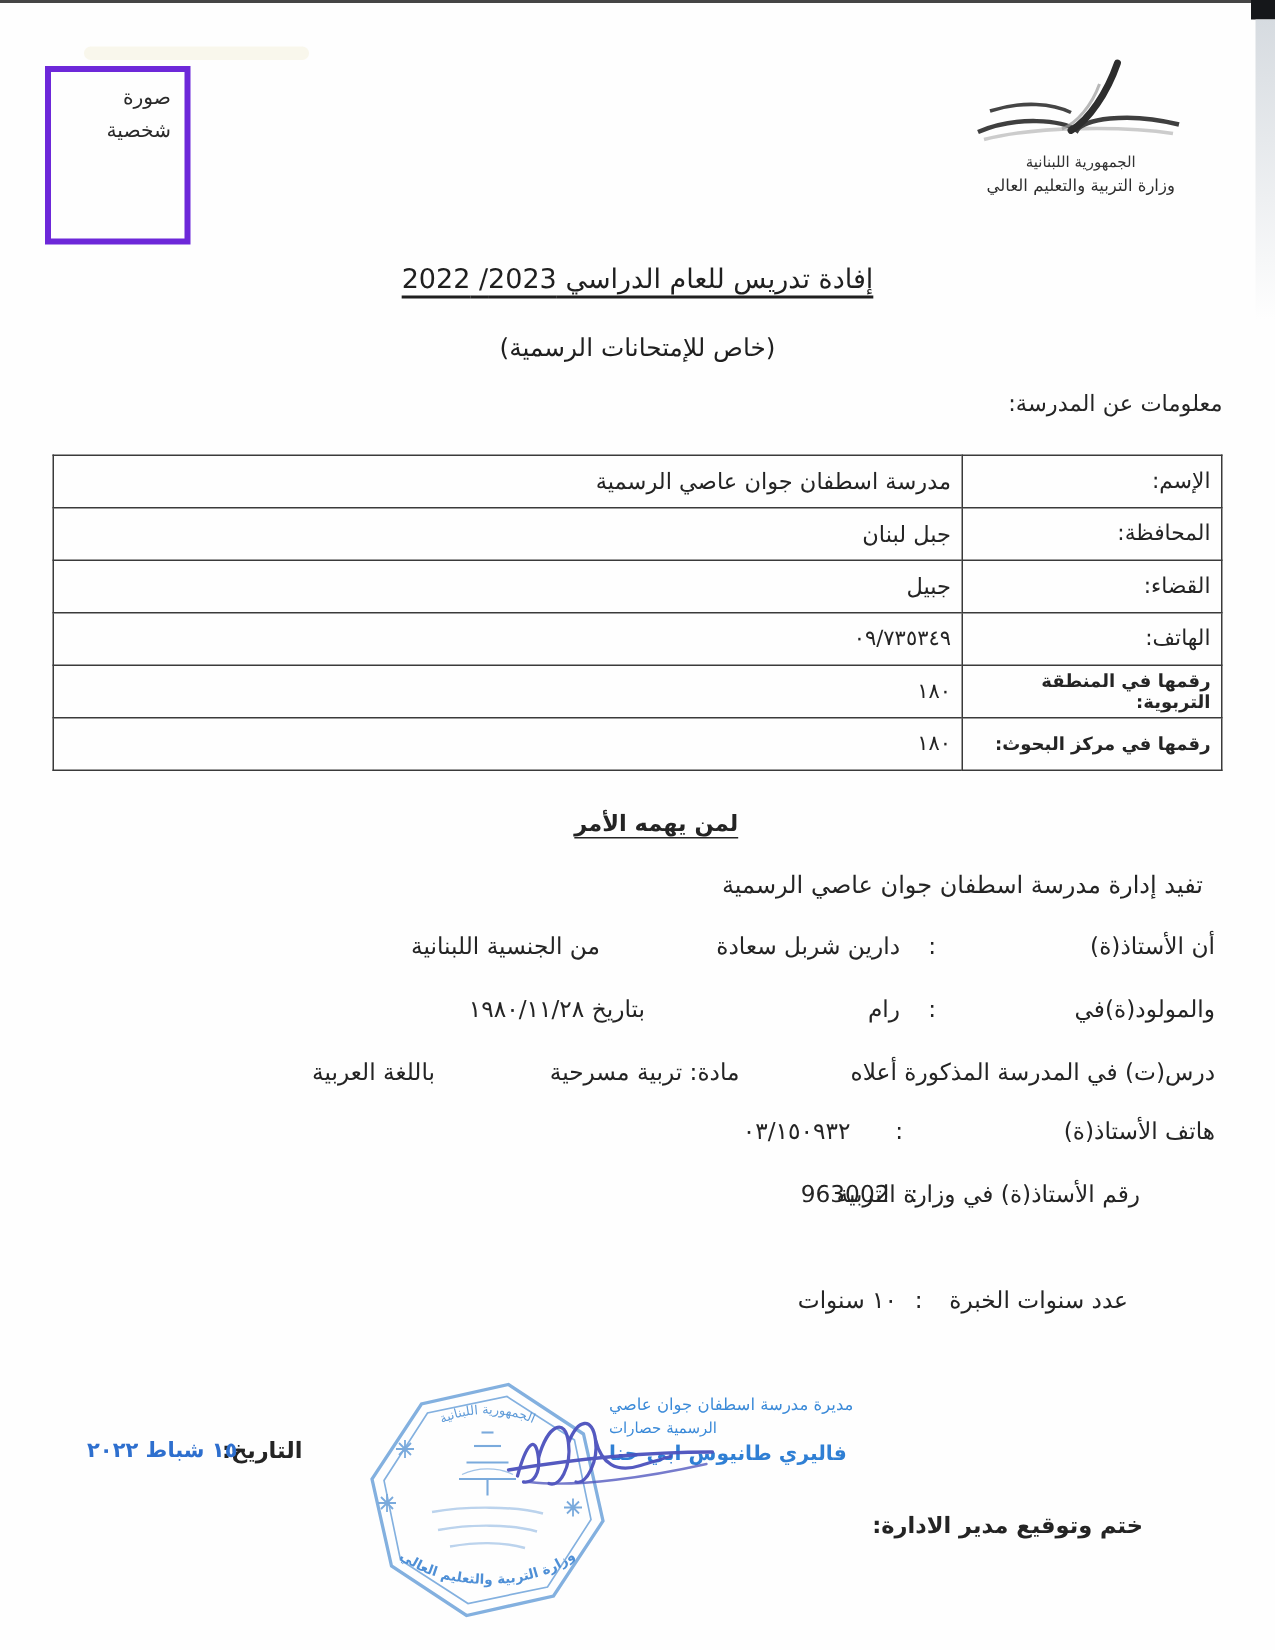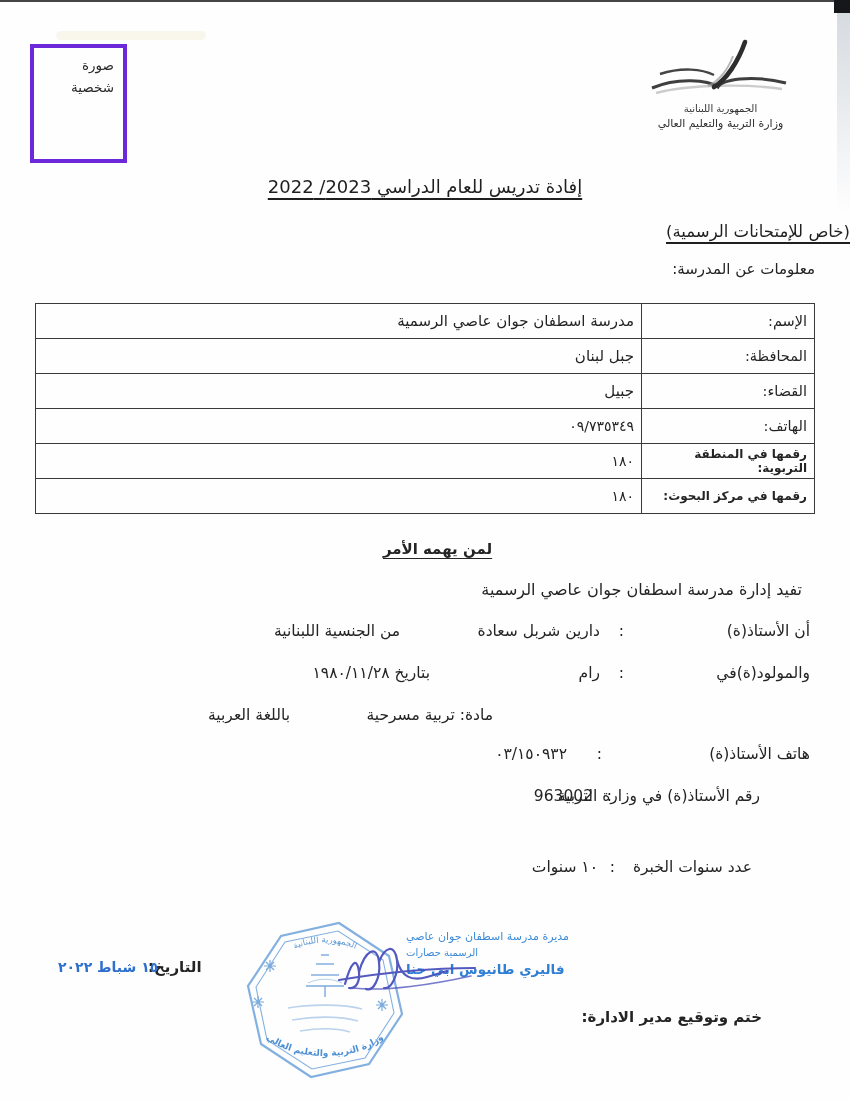--- a/index.html
+++ b/index.html
@@ -19,22 +19,22 @@
   
   .photo-box{left:30px;top:44px;width:97px;height:119px;border:4px solid #6d28d9;
     padding:7px 9px;box-sizing:border-box;font-size:13.5px;line-height:1.6;color:#2a2a2a;}
   
   .logo-wrap{left:628px;top:36px;width:185px;text-align:center;}
   .ministry-line1{font-size:10px;color:#333;margin-top:1px;}
   .ministry-line2{font-size:11px;color:#2e2e2e;margin-top:3px;}
   
   .title-line1{top:176px;left:0;width:100%;text-align:center;font-size:18px;color:#1f1f1f;
     text-decoration:underline;text-underline-offset:5px;text-decoration-thickness:1.5px;}
-  .title-line2{top:222px;left:0;width:100%;text-align:right;font-size:16.5px;color:#1f1f1f;
-    text-decoration:underline;text-underline-offset:5px;text-decoration-thickness:1.5px;}
+  .title-line2{top:222px;left:0;width:100%;text-align:center;font-size:16.5px;color:#1f1f1f;
+    text-underline-offset:5px;text-decoration-thickness:1.5px;}
   .section-heading{top:260px;right:35px;font-size:15px;}
   
   table.school{position:absolute;top:303px;right:35px;width:780px;border-collapse:collapse;table-layout:fixed;}
   table.school td{border:1.4px solid #3a3a3a;height:30px;padding:2px 7px;vertical-align:middle;}
   td.lbl{width:158px;font-size:14.5px;}
   td.lbl.small{font-size:12px;font-weight:bold;}
   td.val{font-size:15px;padding-right:9px;}
   td.val.num{font-size:14px;}
   
   .body-heading{top:540px;left:355px;width:165px;text-align:center;font-size:15px;font-weight:600;
@@ -124,20 +124,21 @@
   </div>
 
   <div class="abs line" style="top:664px">
     <span style="right:40px">والمولود(ة)في</span>
     <span style="right:226px">:</span>
     <span style="right:250px">رام</span>
     <span style="right:420px">بتاريخ ١٩٨٠/١١/٢٨</span>
   </div>
 
   <div class="abs line" style="top:706px">
+    <span style="right:40px">درس(ت) في المدرسة المذكورة أعلاه</span>
     <span style="right:357px">مادة: تربية مسرحية</span>
     <span style="right:560px">باللغة  العربية</span>
   </div>
 
   <div class="abs line" style="top:745px">
     <span style="right:40px">هاتف الأستاذ(ة)</span>
     <span style="right:248px">:</span>
     <span style="right:283px">٠٣/١٥٠٩٣٢</span>
   </div>
 

